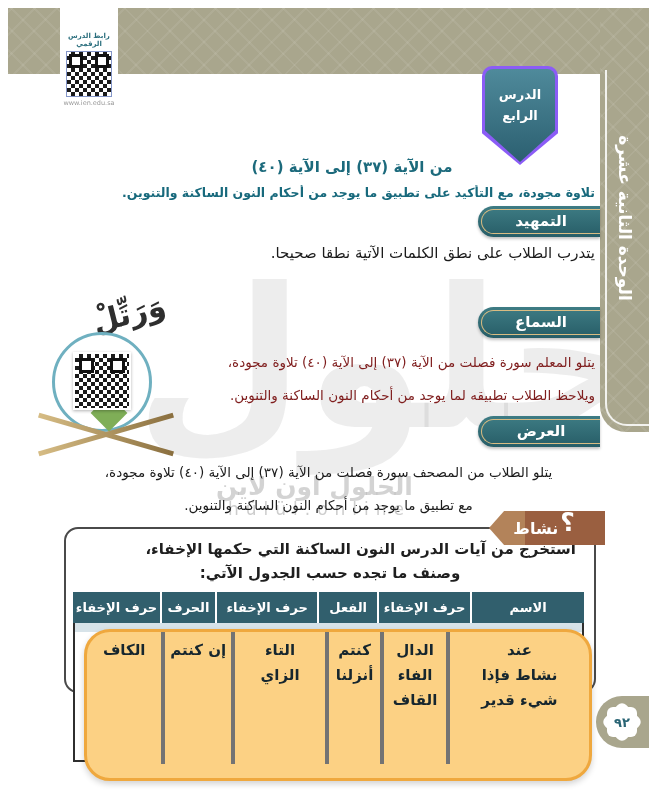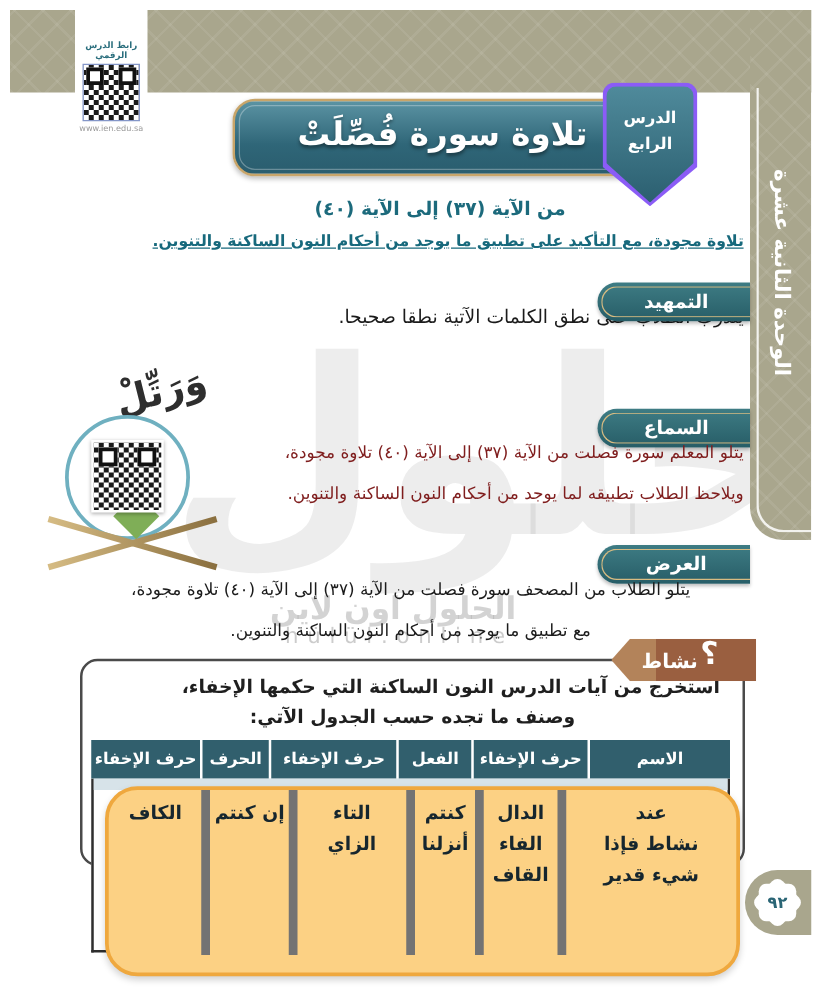--- a/index.html
+++ b/index.html
@@ -33,25 +33,25 @@
   .title-banner::after{content:"";position:absolute;inset:3px;border:1px solid rgba(255,255,255,.3);border-radius:13px;}
   .page-title{width:100%;text-align:center;line-height:54px;color:#fff;font-weight:bold;font-size:26px;
         text-shadow:0 2px 3px rgba(0,0,0,.4);}
   .lesson-badge{position:absolute;left:482px;top:66px;width:76px;height:99px;background:#8b5cf6;
         clip-path:polygon(0 0,100% 0,100% 68%,50% 100%,0 68%);border-radius:10px;z-index:3;}
   .lesson-badge-inner{position:absolute;inset:3px;background:linear-gradient(180deg,#4f8a9b,#2b5f70);
         clip-path:polygon(0 0,100% 0,100% 66%,50% 100%,0 66%);border-radius:8px;
         color:#fff;font-weight:bold;font-size:13px;text-align:center;padding-top:16px;line-height:1.6;}
   .subtitle{position:absolute;left:186px;top:158px;width:332px;text-align:center;color:#1c6a7c;font-weight:bold;font-size:15px;}
   .intro{position:absolute;left:62px;top:185px;width:533px;text-align:right;color:#17697c;font-weight:bold;
-        font-size:12.5px;white-space:nowrap;overflow:hidden;text-decoration:underline;}
+        font-size:12.5px;white-space:nowrap;overflow:hidden;}
   
   .section-banner{position:absolute;right:57px;width:122px;height:31px;
         background:linear-gradient(180deg,#3e7c84,#275d67);border-radius:17px 0 0 17px;
-        box-shadow:0 2px 3px rgba(0,0,0,.25);z-index:2;margin-top:20px;}
+        box-shadow:0 2px 3px rgba(0,0,0,.25);z-index:2;}
   .section-banner::after{content:"";position:absolute;inset:3px 0 3px 3px;border:1px solid #d9bc82;border-right:none;
         border-radius:14px 0 0 14px;}
   .section-title{line-height:30px;text-align:center;color:#fff;font-weight:bold;font-size:15px;padding-left:4px;}
   #tamheed-banner{top:206px;} #samaa-banner{top:307px;} #ard-banner{top:416px;}
   .tamheed-body{position:absolute;left:62px;top:244px;width:533px;text-align:right;font-size:15px;color:#1b1b1b;}
   .quran-words{position:absolute;left:56px;top:274px;width:545px;text-align:center;font-size:12px;color:#2e8d57;
         font-weight:bold;white-space:nowrap;overflow:hidden;}
   .samaa-par{position:absolute;left:155px;top:346px;width:440px;text-align:right;font-size:13.5px;color:#7f1d1d;
         line-height:33px;z-index:2;}
   .samaa-par div{white-space:nowrap;overflow:hidden;}
@@ -90,21 +90,21 @@
   .th{color:#fff;font-weight:bold;font-size:13px;text-align:center;line-height:31px;border-left:2px solid #fff;
       overflow:hidden;white-space:nowrap;box-sizing:border-box;}
   .th:last-child{border-left:none;}
   .w0{width:22.3%}.w1{width:18.2%}.w2{width:11.7%}.w3{width:20%}.w4{width:10.8%}.w5{width:17%}
   .tbody{height:139px;border:2px solid #2e2e2e;border-top:none;background:#fff;box-sizing:border-box;}
   .tbody-strip{height:9px;background:#d7e3e9;}
   
   .overlay{position:absolute;left:84px;top:629px;width:502px;height:146px;background:#fcd184;
         border:3px solid #efa83e;border-radius:26px;box-shadow:0 3px 6px rgba(0,0,0,.18);z-index:5;}
   .ov-cols{position:absolute;inset:0;display:flex;}
-  .ov-col{height:calc(100% - 14px);border-left:7px solid #737373;padding-top:6px;text-align:center;
+  .ov-col{height:calc(100% - 14px);border-left:4px solid #737373;padding-top:6px;text-align:center;
         font-size:15px;font-weight:bold;color:#16262e;line-height:1.65;box-sizing:border-box;overflow:hidden;}
   .ov-col:last-child{border-left:none;}
   .o0{width:28.5%}.o1{width:13.1%}.o2{width:11%}.o3{width:18.7%}.o4{width:13.9%}.o5{width:14.8%}
   
   .page-tab{position:absolute;right:8px;top:696px;width:53px;height:52px;background:#a9a68d;border-radius:28px 0 0 28px;z-index:2;}
   .star{position:absolute;left:9px;top:9px;width:34px;height:34px;}
   .star .s1,.star .s2{position:absolute;inset:2px;background:#fff;border-radius:6px;}
   .star .s2{transform:rotate(45deg);}
   .star .num{position:absolute;inset:0;display:flex;align-items:center;justify-content:center;
         color:#2a6575;font-weight:bold;font-size:13px;z-index:2;}
@@ -123,23 +123,20 @@
     <div class="sidebar-line"></div>
     <span class="unit-label">الوحدة الثانية عشرة</span>
   </div>
 
   <div class="qr-card">
     <div class="qr-label">رابط الدرس الرقمي</div>
     <div class="qr-box qr-pattern"></div>
     <div class="qr-url">www.ien.edu.sa</div>
   </div>
 
-  <div class="title-banner">
-    <div class="page-title">تلاوة سورة فُصِّلَتْ</div>
-  </div>
   <div class="lesson-badge">
     <div class="lesson-badge-inner">
       <div>الدرس</div>
       <div>الرابع</div>
     </div>
   </div>
   <div class="subtitle">من الآية (٣٧) إلى الآية (٤٠)</div>
   <div class="intro">تلاوة مجودة، مع التأكيد على تطبيق ما يوجد من أحكام النون الساكنة والتنوين.</div>
 
   <div class="section-banner" id="tamheed-banner">

